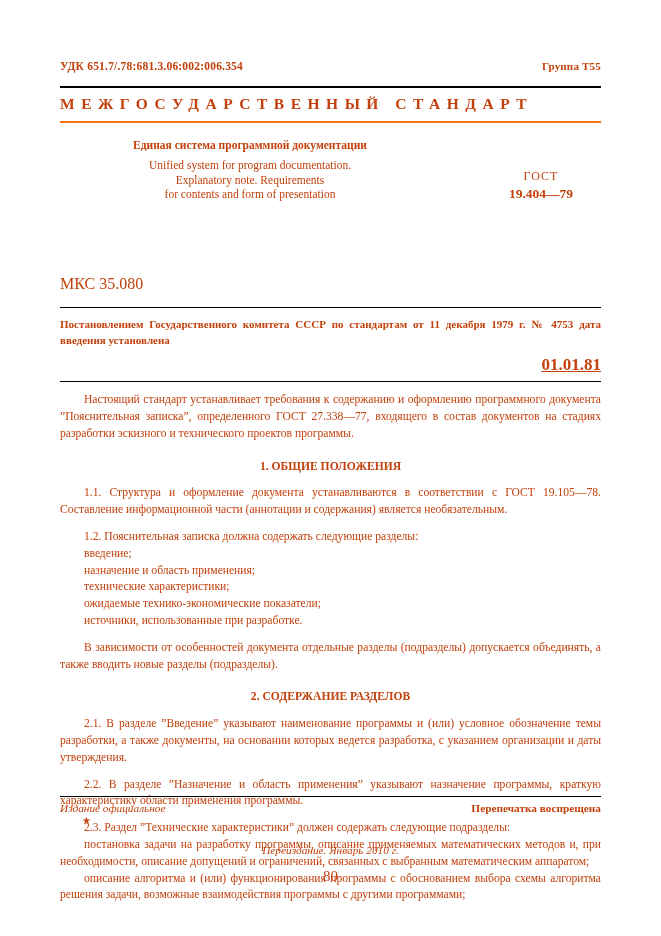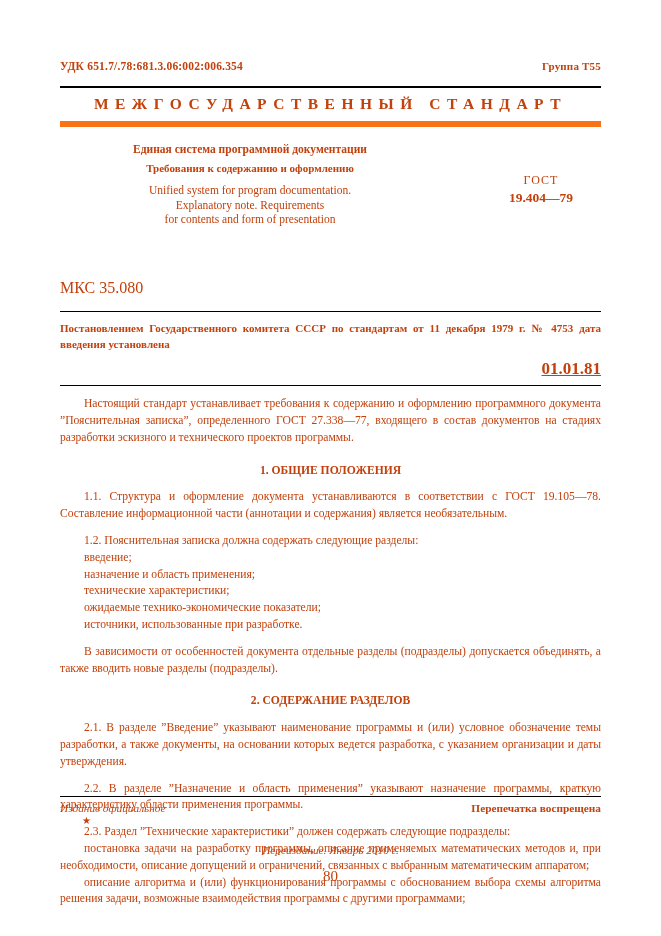--- a/index.html
+++ b/index.html
@@ -30,23 +30,23 @@
     font-weight: bold;
     font-size: 11.5px;
     letter-spacing: 0.2px;
   }
   .udk-left { white-space: nowrap; }
   .udk-right { white-space: nowrap; font-size: 11px; }
 
   .std-banner {
     margin-top: 14px;
     border-top: 2px solid #000;
-    border-bottom: 6px solid #f97316;
+    border-bottom: 2px solid #f97316;
     padding: 7px 0 8px 0;
-    text-align: center;
+    text-align: left;
     font-weight: bold;
     font-size: 15.5px;
     letter-spacing: 6.5px;
     font-family: "Liberation Serif", serif;
   }
 
   .title-block {
     margin-top: 16px;
     position: relative;
     min-height: 118px;
@@ -191,21 +191,20 @@
     <div class="udk-row">
       <div class="udk-left">УДК 651.7/.78:681.3.06:002:006.354</div>
       <div class="udk-right">Группа Т55</div>
     </div>
 
     <div class="std-banner">МЕЖГОСУДАРСТВЕННЫЙ СТАНДАРТ</div>
 
     <div class="title-block">
       <div class="title-left">
         <div class="t-line1">Единая система программной документации</div>
-        <div class="t-line3">Требования к содержанию и оформлению</div>
         <div class="t-en">
           <div>Unified system for program documentation.</div>
           <div>Explanatory note. Requirements</div>
           <div>for contents and form of presentation</div>
         </div>
       </div>
       <div class="gost-box">
         <div class="gost-word">ГОСТ</div>
         <div class="gost-num">19.404—79</div>
       </div>

